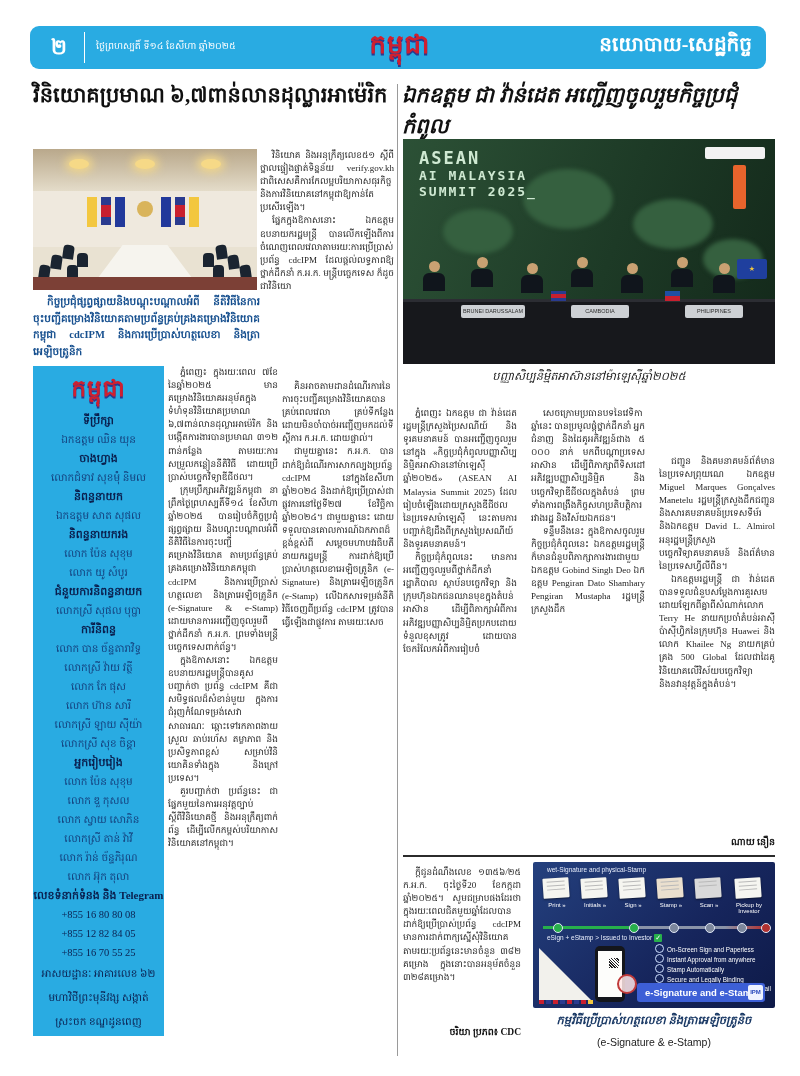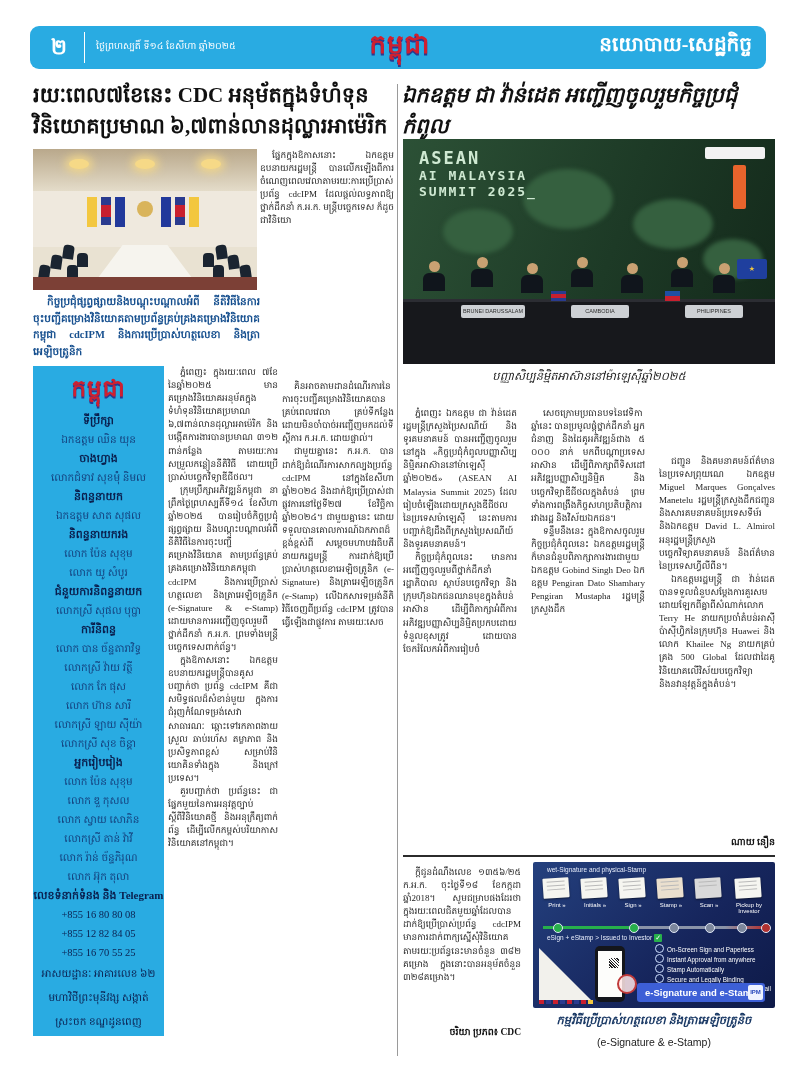--- a/index.html
+++ b/index.html
@@ -121,21 +121,20 @@
 <div class="page">
 
   <div class="abs hbar"></div>
   <div class="abs pagenum">២</div>
   <div class="abs hdivider"></div>
   <div class="abs hdate">ថ្ងៃព្រហស្បតិ៍ ទី១៤ ខែសីហា ឆ្នាំ២០២៥</div>
   <div class="abs brand">កម្ពុជា</div>
   <div class="abs hsection">នយោបាយ-សេដ្ឋកិច្ច</div>
 
   <div class="abs headline headL">
-    <div>រយៈពេល៧ខែនេះ CDC អនុម័តក្នុងទំហំទុន</div>
     <div>វិនិយោគប្រមាណ ៦,៧ពាន់លានដុល្លារអាម៉េរិក</div>
   </div>
   <div class="abs headline headR">
     <div>ឯកឧត្តម ជា វ៉ាន់ដេត អញ្ជើញចូលរួមកិច្ចប្រជុំកំពូល</div>
     <div>បញ្ញាសិប្បនិម្មិតអាស៊ាននៅម៉ាឡេស៊ីឆ្នាំ២០២៥</div>
   </div>
 
   <div class="abs vrule-main"></div>
 
   <div class="abs photo1">
@@ -172,20 +171,21 @@
     <div class="abs p1-person" style="left:180px;top:116px;"></div>
     <div class="abs p1-floor"></div>
   </div>
 
   <div class="abs cap1">
     <p>កិច្ចប្រជុំផ្សព្វផ្សាយនិងបណ្តុះបណ្តាលអំពី នីតិវិធីនៃការចុះបញ្ជីគម្រោងវិនិយោគតាមប្រព័ន្ធគ្រប់គ្រងគម្រោងវិនិយោគកម្ពុជា cdcIPM និងការប្រើប្រាស់ហត្ថលេខា និងត្រាអេឡិចត្រូនិក</p>
   </div>
 
   <div class="abs body-col colT">
 
+  <p>វិនិយោគ និងអនុក្រឹត្យលេខ៥១ ស្តីពីថ្នាលផ្ទៀងផ្ទាត់ទិន្នន័យ verify.gov.kh ជាពិសេសគឺការកែលម្អបរិយាកាសធុរកិច្ច និងការវិនិយោគនៅកម្ពុជាឱ្យកាន់តែប្រសើរឡើង។</p>
       <p>ផ្នែកក្នុងឱកាសនោះ ឯកឧត្តមឧបនាយករដ្ឋមន្ត្រី បានលើកឡើងពីការចំណេញពេលវេលាតាមរយៈការប្រើប្រាស់ប្រព័ន្ធ cdcIPM ដែលផ្តល់លទ្ធភាពឱ្យថ្នាក់ដឹកនាំ ក.អ.ក. មន្ត្រីបច្ចេកទេស ក៏ដូចជាវិនិយោ</p>
     </div>
 
   <div class="abs sidebar">
     <div class="sb-logo">កម្ពុជា</div>
     <div class="sb-list">
 
     <div class="sb-item heading">ទីប្រឹក្សា</div>
         <div class="sb-item name">ឯកឧត្តម ឈិន យុន</div>
         <div class="sb-item heading">ចាងហ្វាង</div>
@@ -316,21 +316,21 @@
   <div class="abs body-col colC">
 
   <p>ជញ្ជូន និងគមនាគមន៍ព័ត៌មាននៃប្រទេសព្រុយណេ ឯកឧត្តម Miguel Marques Gonçalves Manetelu រដ្ឋមន្ត្រីក្រសួងដឹកជញ្ជូន និងសារគមនាគមន៍ប្រទេសទីម័រ និងឯកឧត្តម David L. Almirol អនុរដ្ឋមន្ត្រីក្រសួងបច្ចេកវិទ្យាគមនាគមន៍ និងព័ត៌មាននៃប្រទេសហ្វីលីពីន។</p>
       <p>ឯកឧត្តមរដ្ឋមន្ត្រី ជា វ៉ាន់ដេត បានទទួលជំនួបសម្តែងការគួរសមដោយឡែកពីគ្នាពីសំណាក់លោក Terry He នាយកប្រចាំតំបន់អាស៊ីប៉ាស៊ីហ្វិកនៃក្រុមហ៊ុន Huawei និងលោក Khailee Ng នាយកគ្រប់គ្រង 500 Global ដែលជាដៃគូវិនិយោគលើវិស័យបច្ចេកវិទ្យា និងនវានុវត្តន៍ក្នុងតំបន់។</p>
     </div>
   <div class="abs bylineR">ណាយ នឿន</div>
 
   <div class="abs hrule-right"></div>
 
   <div class="abs body-col botLeft">
-    <p>ក្តីជូនដំណឹងលេខ ១៣៥៦/២៥ ក.អ.ក. ចុះថ្ងៃទី១៨ ខែកក្កដា ឆ្នាំ2018។ សូមជម្រាបផងដែរថា ក្នុងរយៈពេលជិតមួយឆ្នាំដែលបានដាក់ឱ្យប្រើប្រាស់ប្រព័ន្ធ cdcIPM មានការដាក់ពាក្យស្នើសុំវិនិយោគតាមរយៈប្រព័ន្ធនេះមានចំនួន ៣៨២ គម្រោង ក្នុងនោះបានអនុម័តចំនួន ៣២៨គម្រោង។</p>
+    <p>ក្តីជូនដំណឹងលេខ ១៣៥៦/២៥ ក.អ.ក. ចុះថ្ងៃទី20 ខែកក្កដា ឆ្នាំ២០២៥។ សូមជម្រាបផងដែរថា ក្នុងរយៈពេលជិតមួយឆ្នាំដែលបានដាក់ឱ្យប្រើប្រាស់ប្រព័ន្ធ cdcIPM មានការដាក់ពាក្យស្នើសុំវិនិយោគតាមរយៈប្រព័ន្ធនេះមានចំនួន ៣៨២ គម្រោង ក្នុងនោះបានអនុម័តចំនួន ៣២៨គម្រោង។</p>
   </div>
   <div class="abs srcLine">ចរិយា ប្រភព៖ CDC</div>
 
   <div class="abs infog">
     <div class="ig-label" style="left:14px;top:4px;">wet-Signature and physical-Stamp</div>
     <div class="ig-doc" style="left:10px;top:16px;">
         <i></i>
         <i></i>
         <i></i>
       </div>

